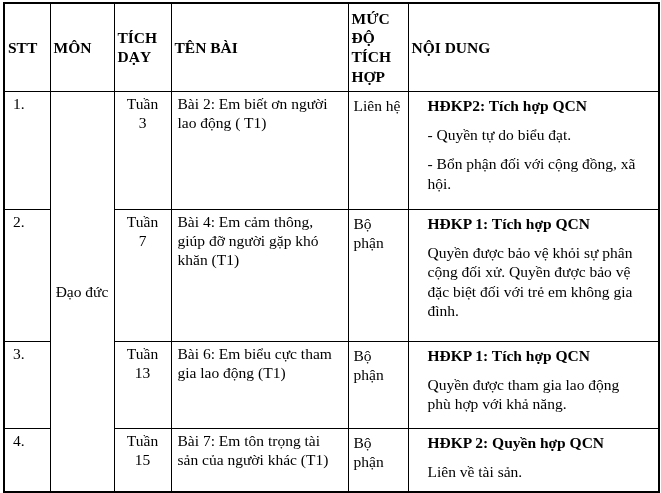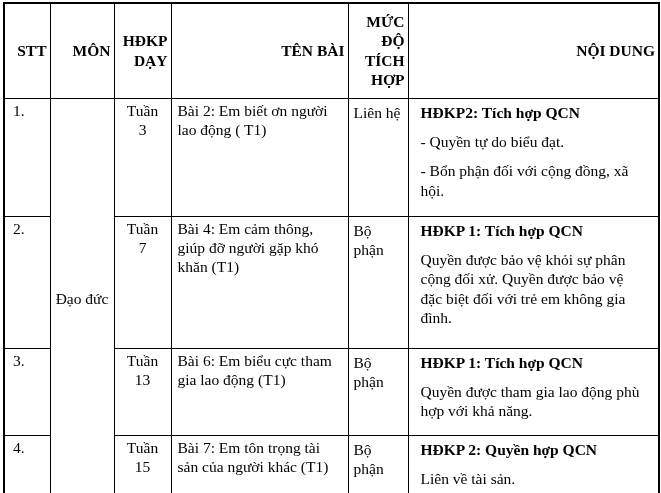--- a/index.html
+++ b/index.html
@@ -28,38 +28,38 @@
 
   th, td {
     border: 1px solid #000;
     font-size: 15.5px;
     line-height: 1.25;
     padding: 2px 6px;
     overflow: hidden;
   }
   th {
     font-weight: bold;
-    text-align: right;
+    text-align: left;
     vertical-align: middle;
     font-size: 15.5px;
-    padding: 8px 3px;
+    padding: 1px 3px;
   }
   td { vertical-align: top; text-align: left; }
 
   td.cell-stt  { padding-left: 8px; }
   td.cell-mon  {
     vertical-align: middle;
     text-align: center;
     font-weight: normal;
     padding: 2px 4px;
   }
   td.cell-week { text-align: center; padding: 2px 3px; }
   .week-line { display: block; font-family: Liberation Serif, serif; }
   td.cell-level { padding: 4px 5px; }
-  td.cell-content { padding: 2px 12px; }
+  td.cell-content { padding: 2px 19px; }
 
   .content-title {
     font-weight: bold;
     margin: 2px 0 0 0;
   }
   .content-para {
     margin: 10px 0 0 0;
   }
 
   tr.row-header { height: 88px; }
@@ -78,21 +78,21 @@
       <col class="c-tuan">
     <col class="c-tenbai">
       <col class="c-mucdo">
       <col class="c-noidung">
   </colgroup>
 
   <tbody>
       <tr class="row-header">
     <th>STT</th>
     <th>MÔN</th>
-    <th>HĐKP DẠY</th>
+    <th>TÍCH DẠY</th>
     <th>TÊN BÀI</th>
     <th>MỨC ĐỘ TÍCH HỢP</th>
     <th>NỘI DUNG</th>
   </tr>
 
   <tr class="row-1">
     <td class="cell-stt">1.</td>
     <td class="cell-mon" rowspan="4">Đạo đức</td>
     <td class="cell-week">
       <span class="week-line">Tuần</span>

